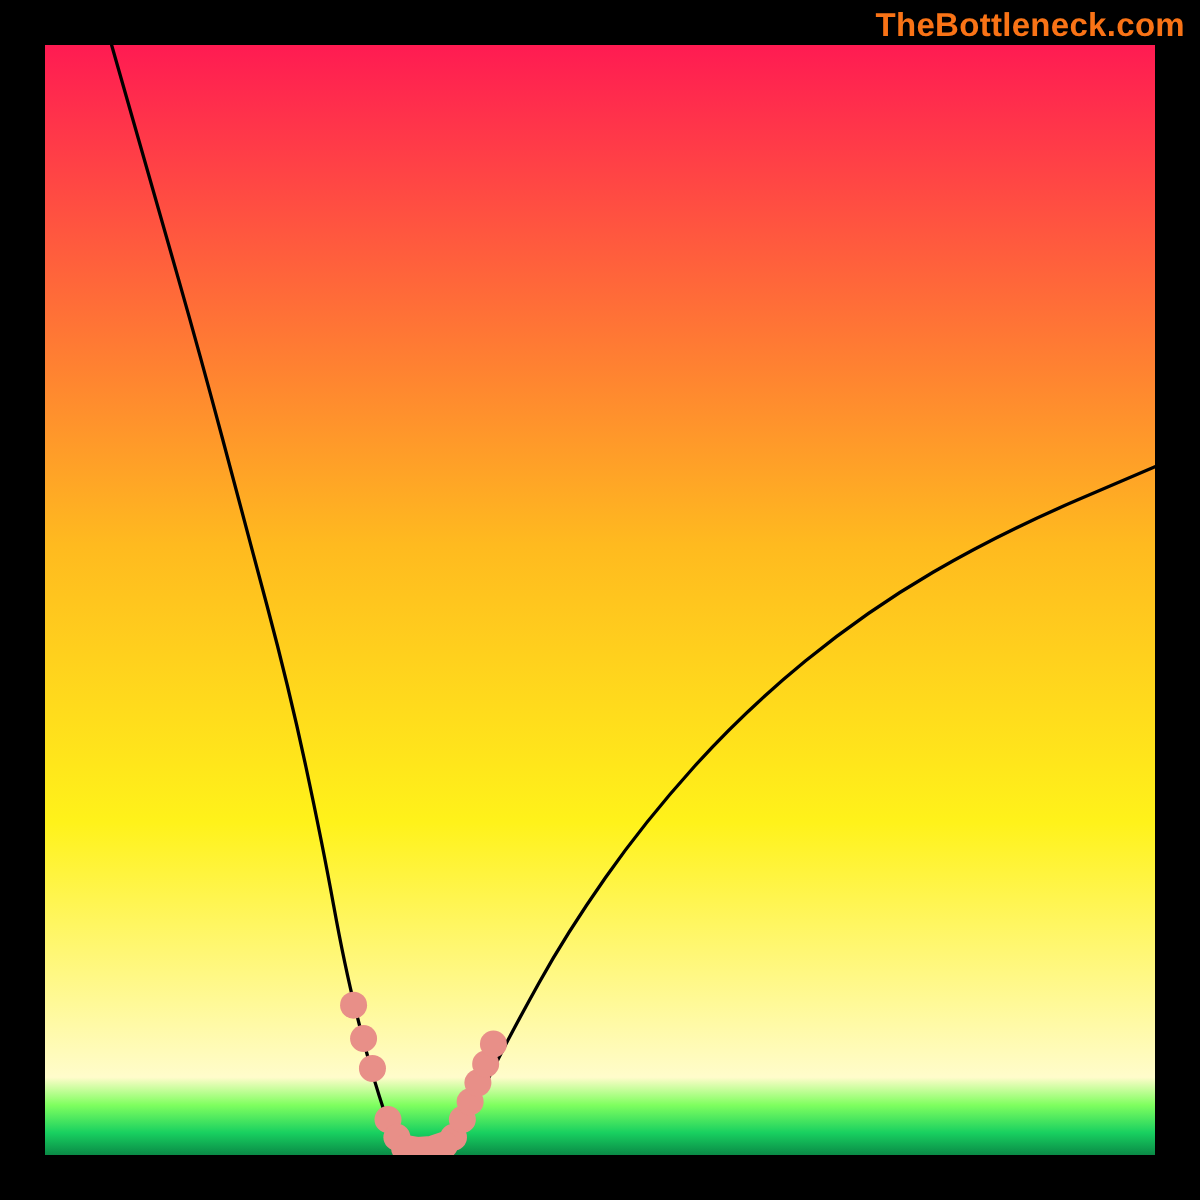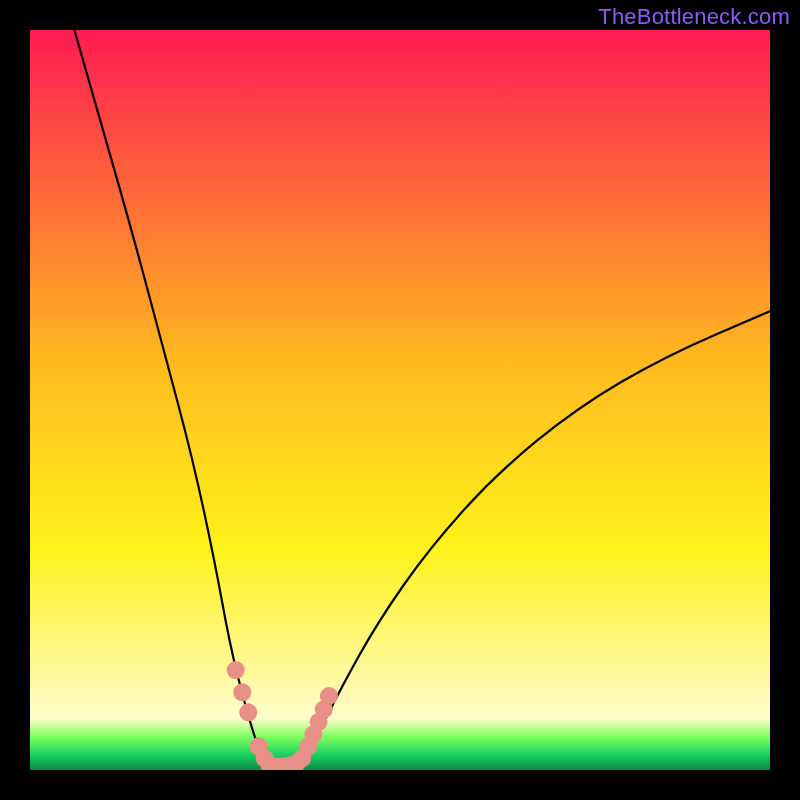--- a/index.html
+++ b/index.html
@@ -22,22 +22,22 @@
     width: 740px;
     height: 740px;
     overflow: hidden;
   }
   .watermark {
     position: absolute;
     top: 4px;
     right: 10px;
     font-family: Arial, Helvetica, sans-serif;
     font-size: 22px;
-    font-weight: 400;
-    color: #8b5cf6;
+    font-weight: 700;
+    color: #f97316;
     letter-spacing: 0.2px;
   }
   svg {
     display: block;
   }
 </style>
 </head>
 <body>
 
 <div class="frame">

